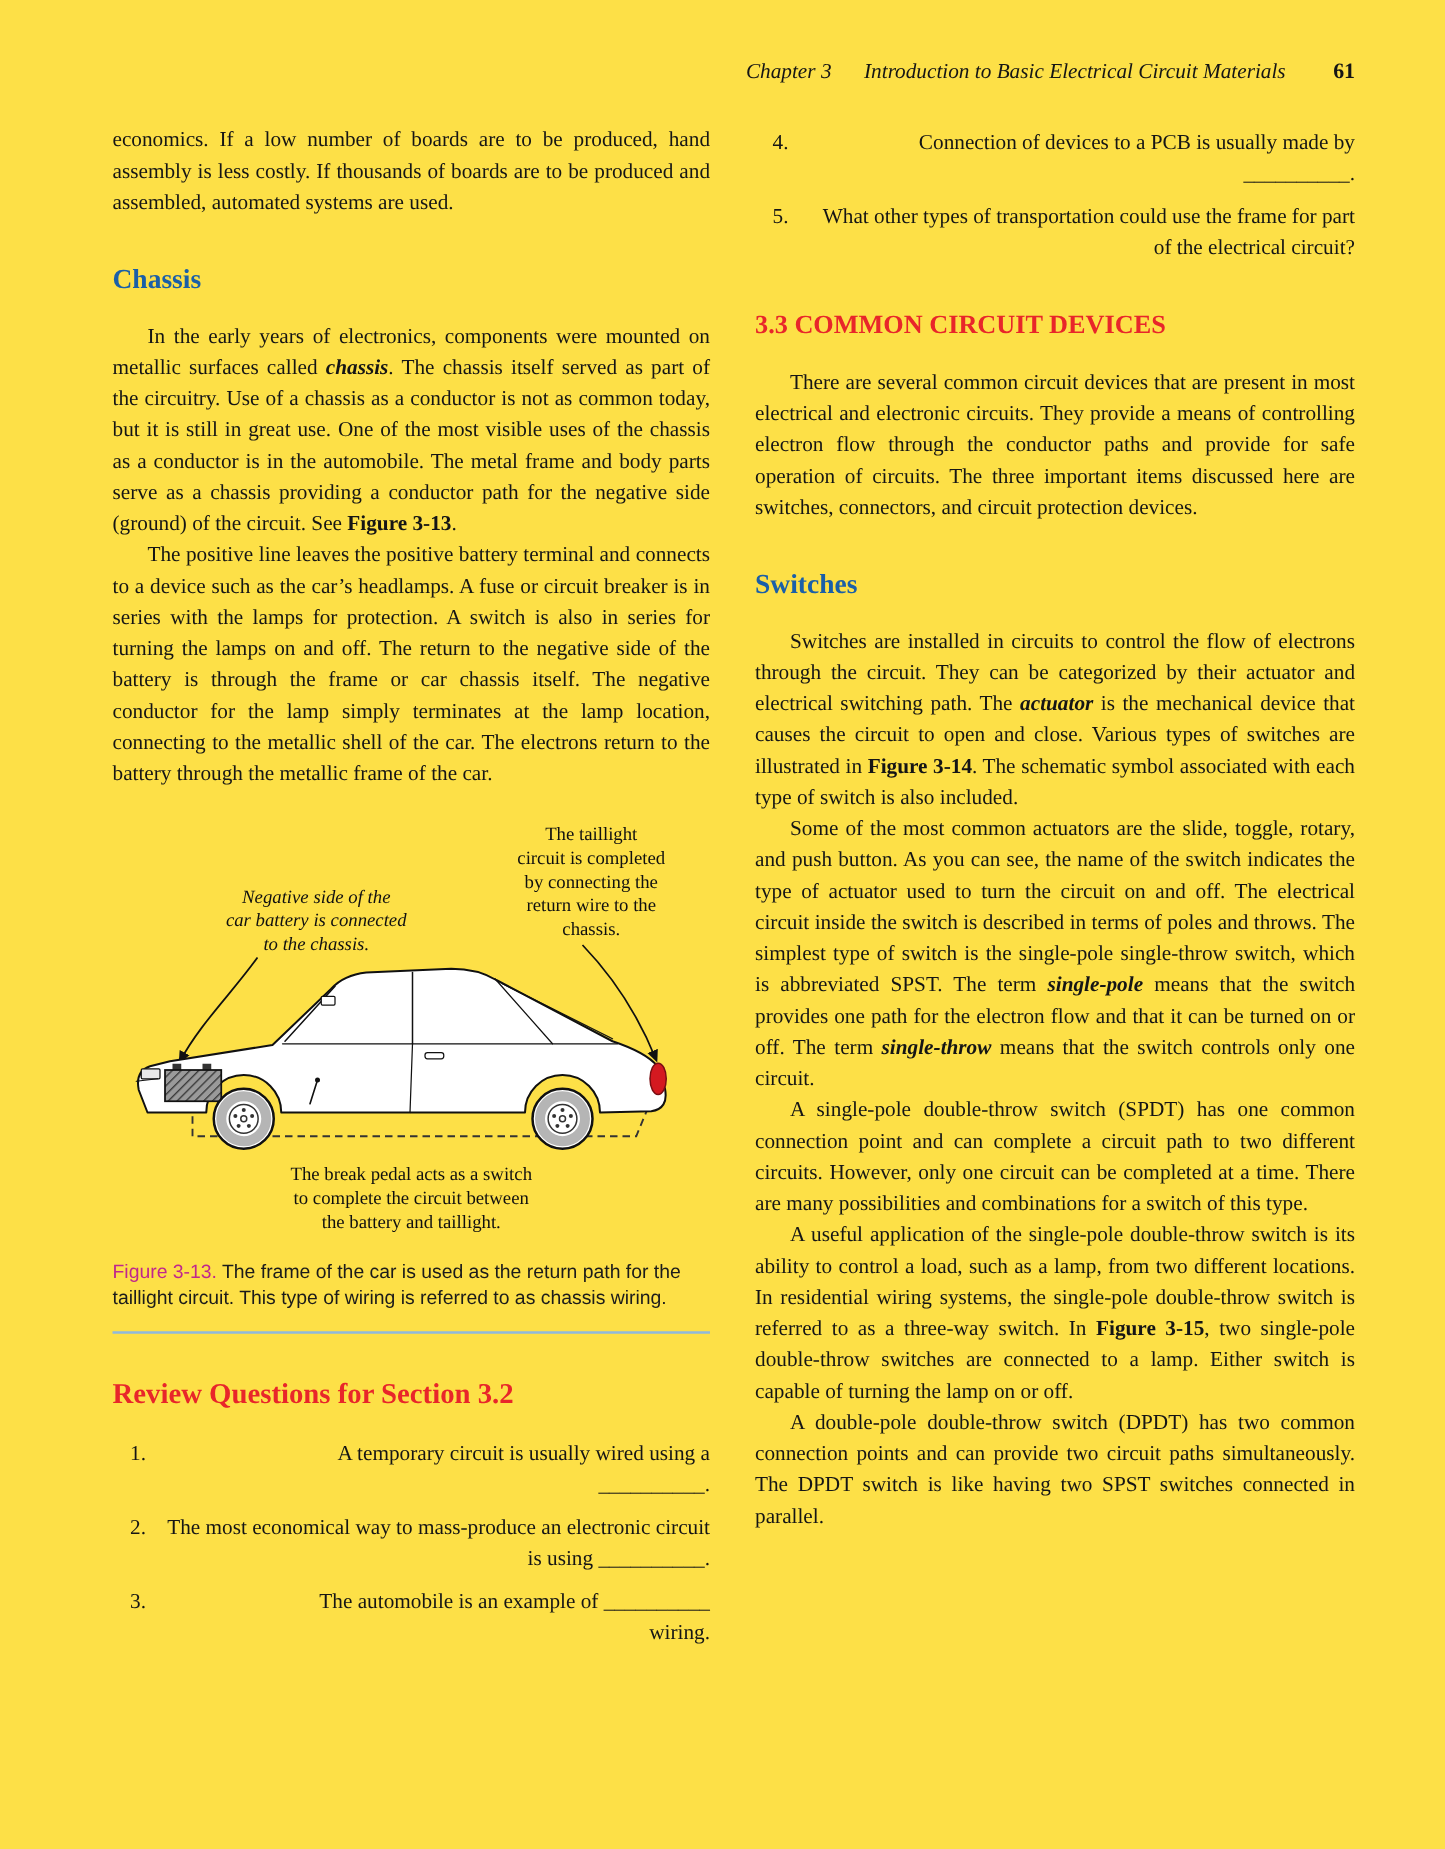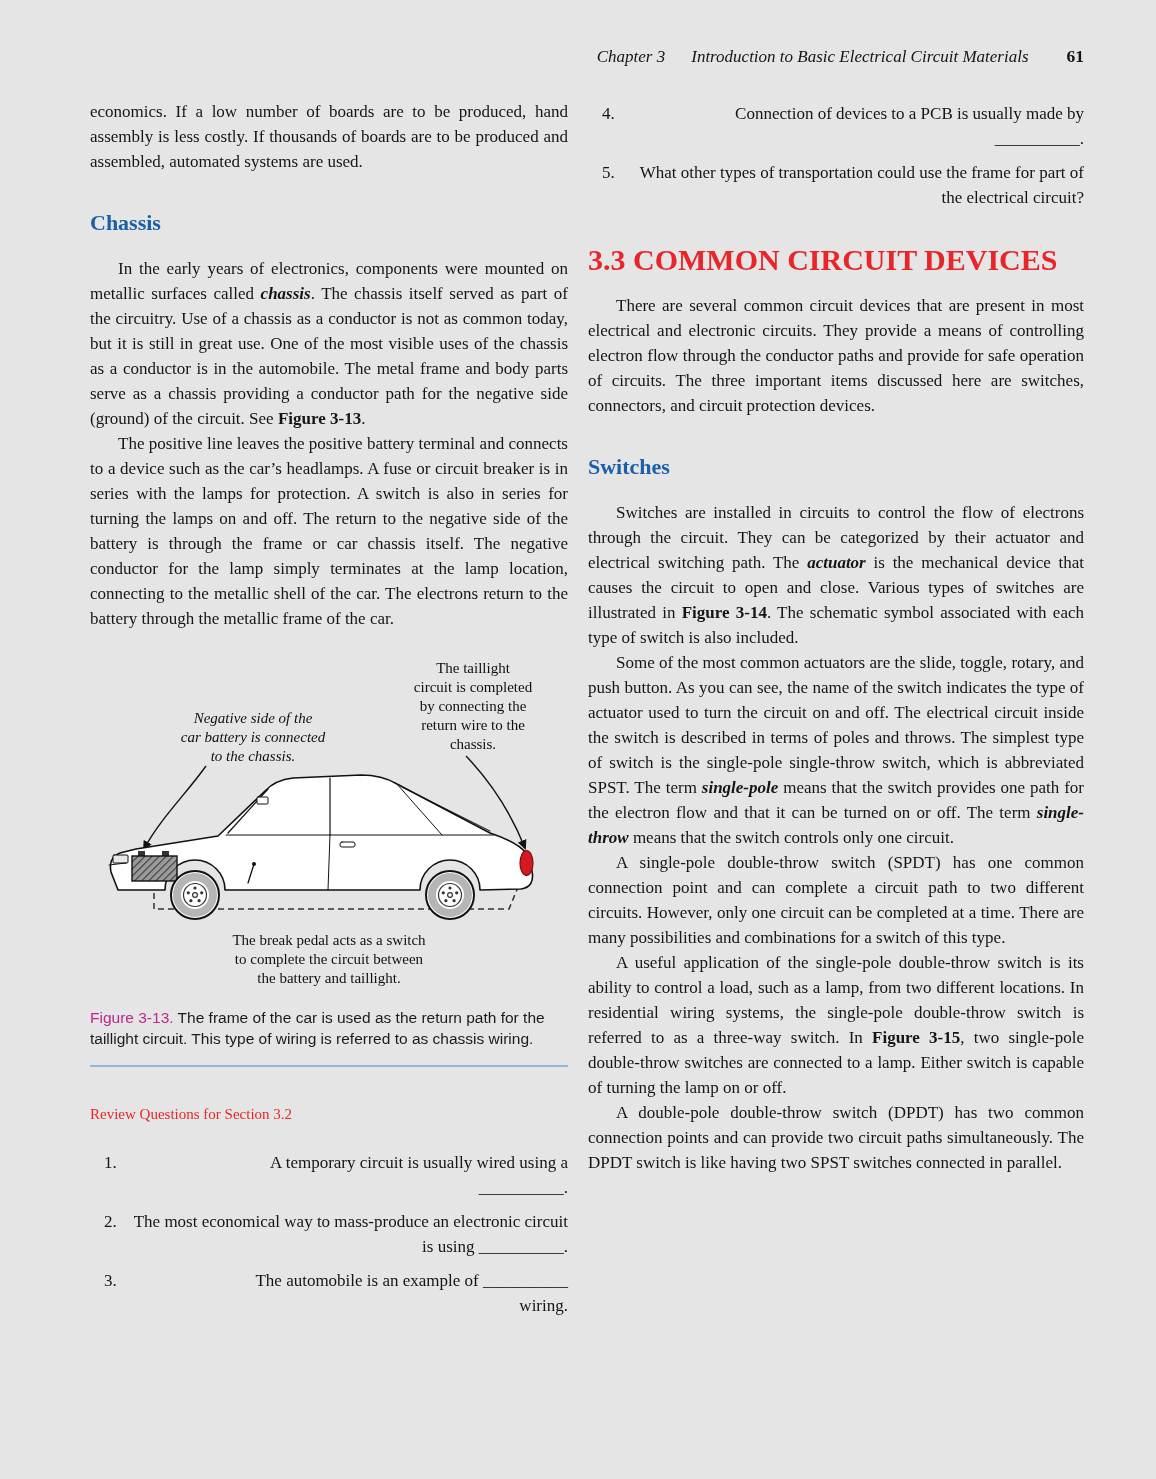--- a/index.html
+++ b/index.html
@@ -1,33 +1,33 @@
 <!DOCTYPE html>
 <html><head>
 <meta charset="utf-8">
 <title>Textbook Page 61</title>
 <style>
   *{margin:0;padding:0;box-sizing:border-box;}
   html,body{background:#ffffff;}
   body{font-family:"Liberation Serif",serif;color:#151515;}
-  .page{width:1156px;height:1479px;background:#e5e5e5;margin:0 auto;position:relative;overflow:hidden;
+  .page{width:1156px;height:1479px;background:#fde047;margin:0 auto;position:relative;overflow:hidden;
         padding:46px 72px 0 90px;}
   .running-head{display:flex;justify-content:flex-end;align-items:baseline;font-size:17px;font-style:italic;}
   .rh-title{margin-left:26px;}
   .rh-page{margin-left:38px;font-style:normal;font-weight:bold;font-size:17.5px;text-align:center;}
-  .columns{display:flex;gap:20px;margin-top:32px;}
+  .columns{display:flex;gap:36px;margin-top:32px;}
   .col-left{width:478px;flex:none;}
   .col-right{flex:1;min-width:0;}
   p.body{font-size:17px;line-height:25px;text-align:justify;}
   p.ind{text-indent:28px;}
   .bb{font-weight:bold;}
   .ii{font-style:italic;}
   h2.h-blue{color:#1a5fa8;font-size:22px;line-height:26px;margin:36px 0 20px;font-weight:bold;}
-  h1.h-sec{color:#e8262a;font-size:30px;line-height:31px;margin:34px 0 18px;font-weight:bold;}
-  h2.h-rev{color:#e8262a;font-size:15px;line-height:27px;margin:34px 0 22px;font-weight:normal;}
+  h1.h-sec{color:#e8262a;font-size:21px;line-height:31px;margin:34px 0 18px;font-weight:bold;}
+  h2.h-rev{color:#e8262a;font-size:23px;line-height:27px;margin:34px 0 22px;font-weight:bold;}
   .car-figure{position:relative;width:470px;height:332px;margin:28px auto 0;}
   .fig-ann{position:absolute;font-size:15px;line-height:19px;text-align:center;white-space:pre-line;color:#101010;}
   .ann-left{left:70px;top:50px;width:178px;font-style:italic;}
   .ann-right{left:294px;top:0;width:170px;}
   .ann-bottom{left:0;right:0;top:272px;}
   .car-svg{position:absolute;left:0;top:0;}
   .caption{font-family:"Liberation Sans",sans-serif;font-size:15.5px;line-height:21px;margin-top:16px;color:#1b1b1b;}
   .cap-label{color:#c0268d;font-weight:normal;}
   .cap-rule{border:none;border-top:2px solid #90b9dd;margin:16px 0 0;}
   .q-list{margin-top:2px;}

